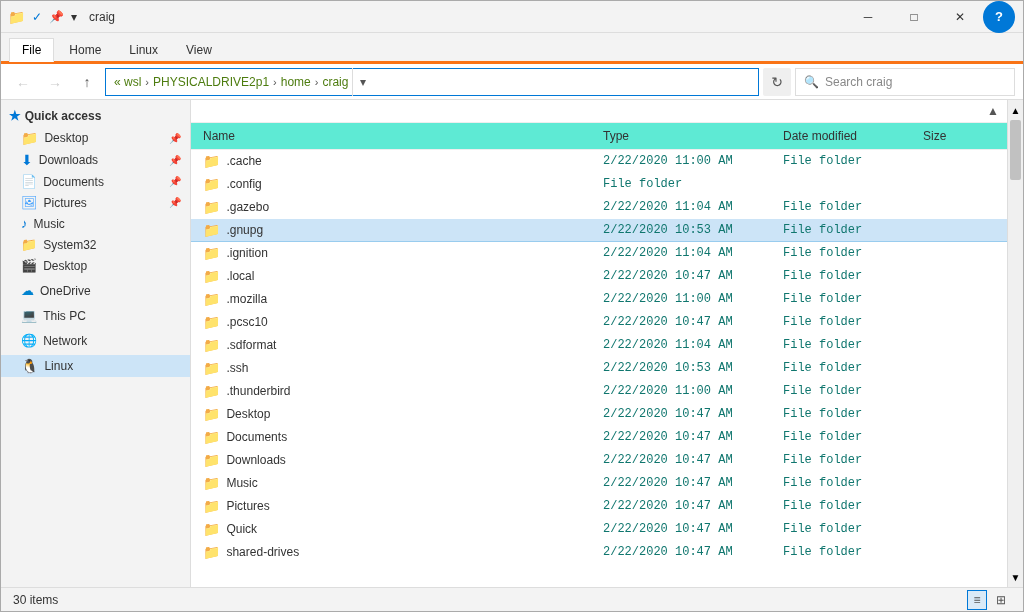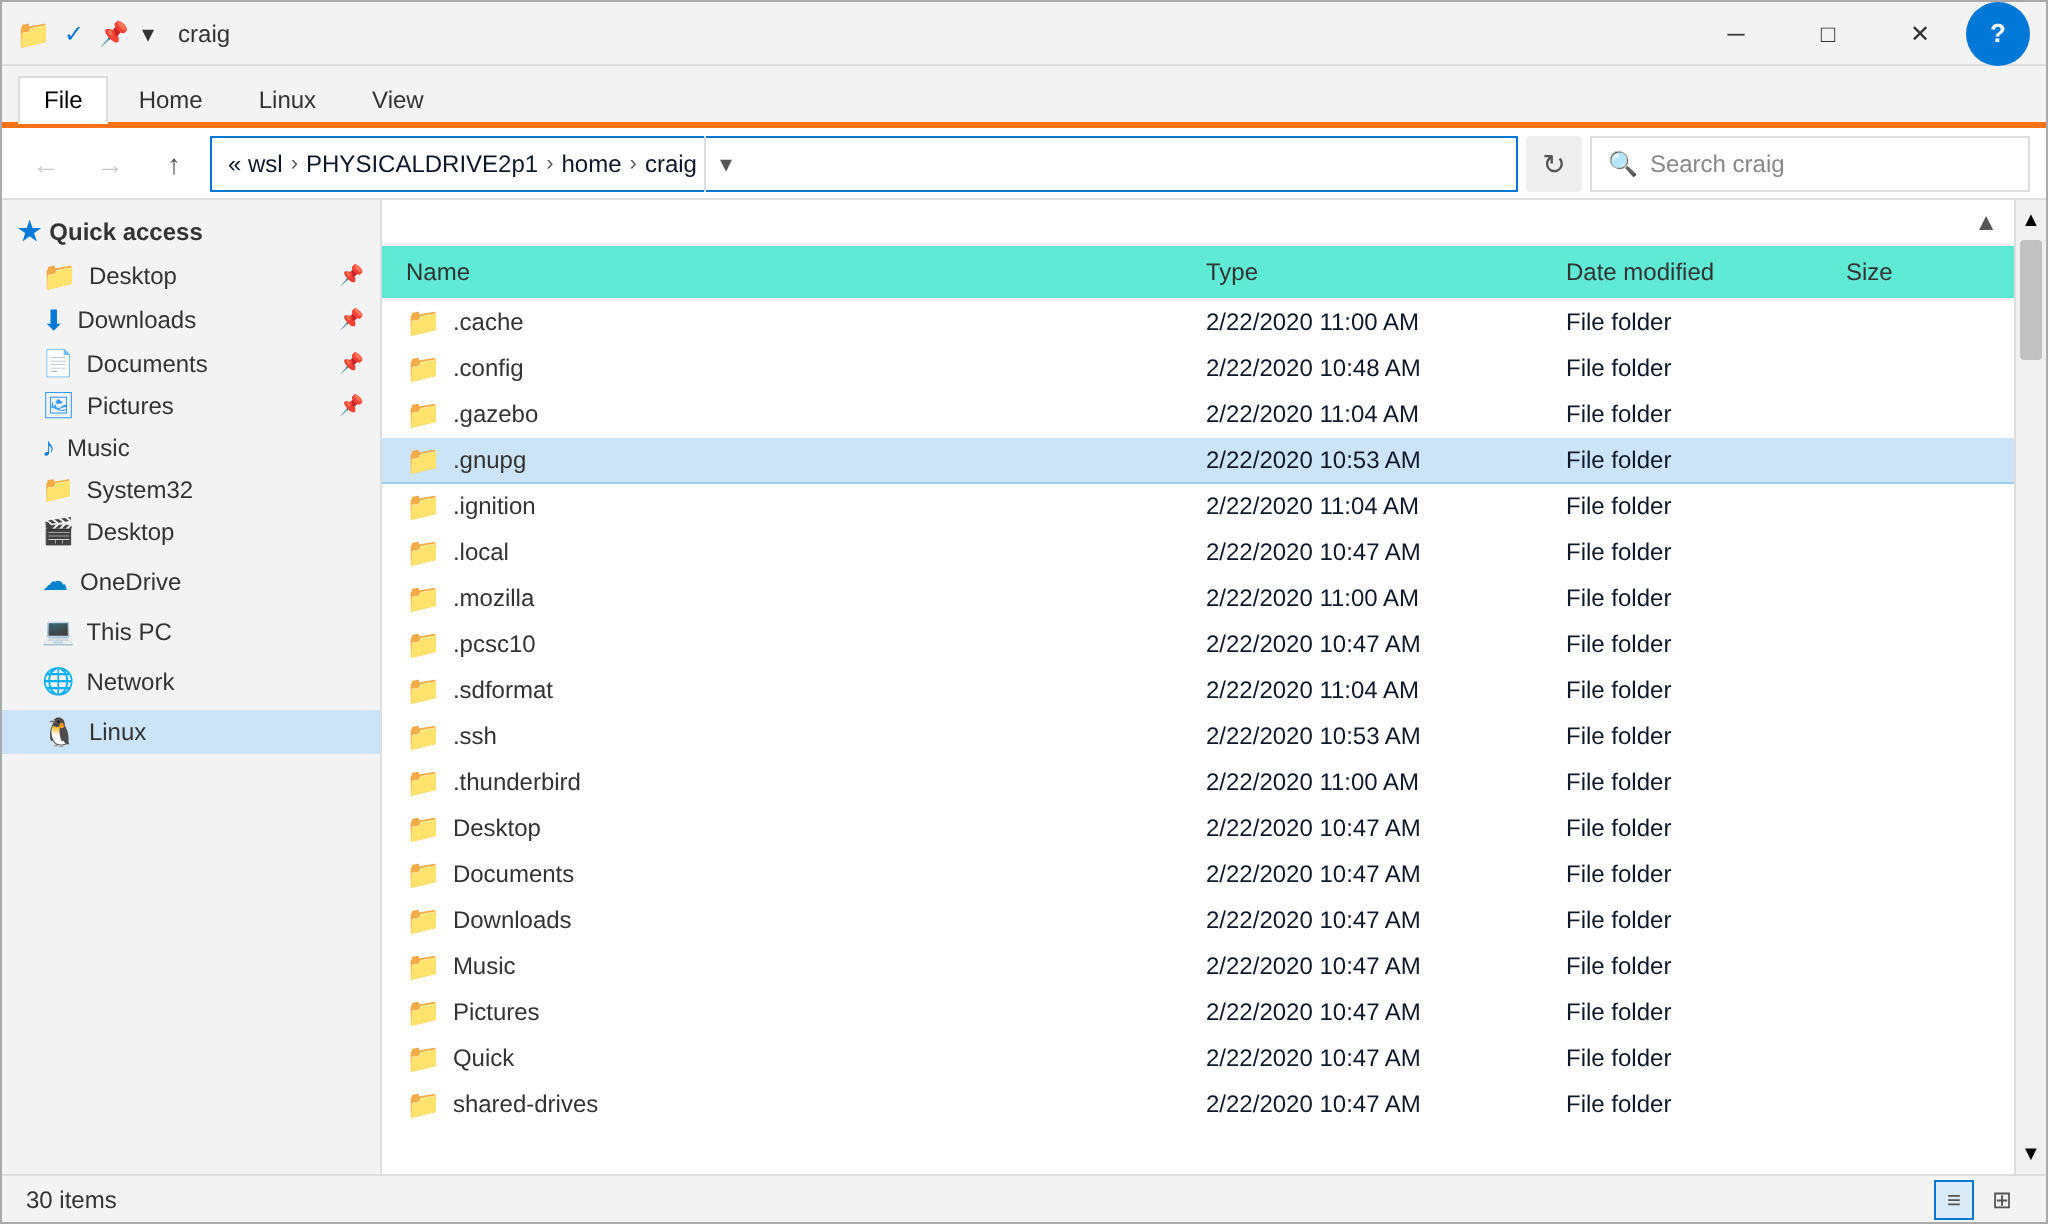--- a/index.html
+++ b/index.html
@@ -134,21 +134,21 @@
       background: #fff;
       font-size: 12px;
       color: #333;
       gap: 4px;
     }
     .breadcrumb-sep {
       color: #555;
       font-size: 11px;
     }
     .breadcrumb-item {
-      color: #0f172a;
+      color: #4d7c0f;
       cursor: pointer;
     }
     .path-dropdown {
       width: 20px; height: 28px;
       display: flex; align-items: center; justify-content: center;
       color: #555;
       cursor: pointer;
       border-left: 1px solid #ddd;
     }
     .refresh-btn {
@@ -276,22 +276,23 @@
     .file-name-cell {
       display: flex;
       align-items: center;
       gap: 6px;
       font-size: 12px;
       color: #333;
       padding: 1px 4px;
     }
     .file-meta {
       font-size: 12px;
-      color: #0f172a;
+      color: #0f766e;
       padding: 1px 4px;
+      font-family: Liberation Mono, monospace;
     }
     
     .status-bar {
       height: 24px;
       background: #f3f3f3;
       border-top: 1px solid #ddd;
       display: flex;
       align-items: center;
       padding: 0 12px;
       font-size: 12px;
@@ -461,21 +462,20 @@
       </div>
       <div class="file-meta">2/22/2020 11:00 AM</div>
       <div class="file-meta">File folder</div>
       <div class="file-meta"></div>
     </div>
             <div class="file-row">
       <div class="file-name-cell">
         <span style="color:#e8a020;font-size:14px;">📁</span>
         <span>.config</span>
       </div>
-      <div class="file-meta">2/22/2020 10:48 AM</div>
       <div class="file-meta">File folder</div>
       <div class="file-meta"></div>
     </div>
             <div class="file-row">
       <div class="file-name-cell">
         <span style="color:#e8a020;font-size:14px;">📁</span>
         <span>.gazebo</span>
       </div>
       <div class="file-meta">2/22/2020 11:04 AM</div>
       <div class="file-meta">File folder</div>

